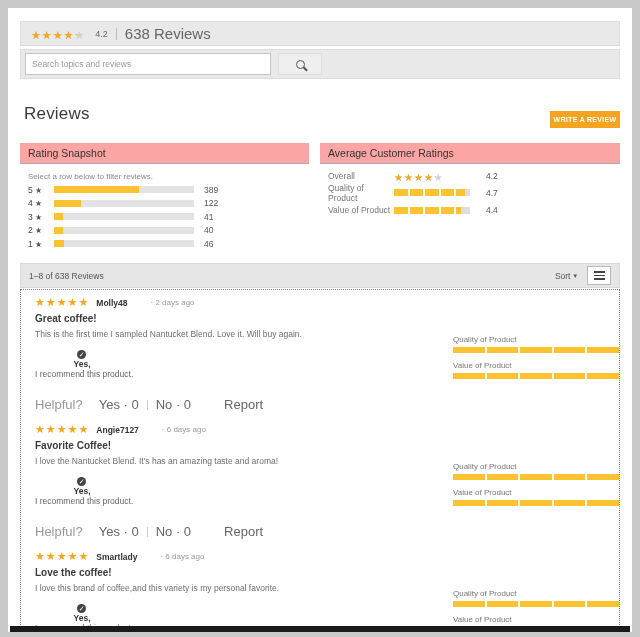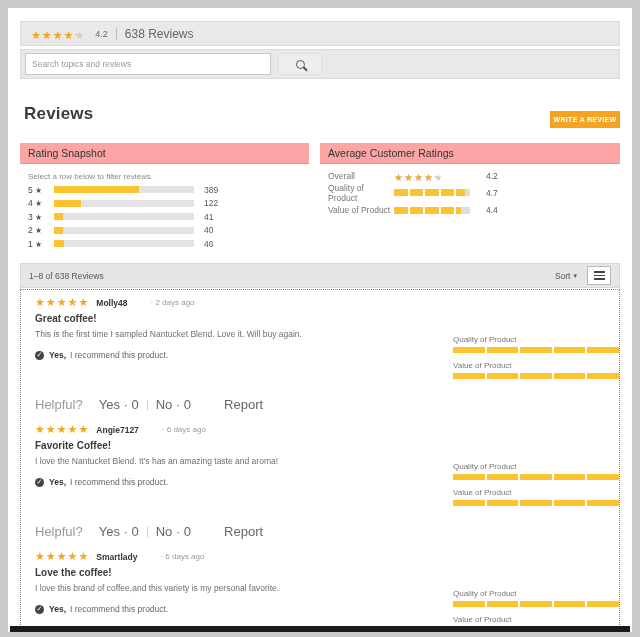--- a/index.html
+++ b/index.html
@@ -12,29 +12,29 @@
   .band { position:absolute; left:12px; width:600px; background:#e9e9e9; border:1px solid #dcdcdc; }
   .stars-band { top:13px; height:25px; display:flex; align-items:center; padding-left:10px; }
   .search-band { top:41px; height:30px; display:flex; align-items:center; padding:0 4px; }
 
   .starwrap { position:relative; display:inline-block; line-height:1; }
   .stars { color:#cfcfcf; font-size:11px; letter-spacing:1px; white-space:nowrap; line-height:1; }
   .stars.yellow { color:#f5a81e; }
   .starclip { position:absolute; left:0; top:0; height:100%; overflow:hidden; }
   .rating-num { font-size:9px; color:#666; margin-left:10px; }
   .vdiv { width:1px; height:12px; background:#bbb; margin:0 8px; }
-  .reviews-count { font-size:12px; color:#666;text-align:center; }
+  .reviews-count { font-size:15px; color:#666;text-align:center; }
 
   .search-input { width:246px; height:22px; border:1px solid #c6c6c6; background:#fff; font-size:8.5px; color:#555; padding:0 6px; font-family:"Liberation Sans", sans-serif; outline:none; }
   .search-input::placeholder { color:#999; }
   .search-btn { margin-left:7px; width:44px; height:22px; background:#efefef; border:1px solid #dedede; display:flex; align-items:center; justify-content:center; cursor:pointer; }
   .mag { position:relative; width:9px; height:9px; border:1.6px solid #555; border-radius:50%; display:inline-block; }
   .mag::after { content:""; position:absolute; width:5px; height:1.6px; background:#555; transform:rotate(45deg); right:-4px; bottom:-2px; }
 
-  .page-title { position:absolute; left:16px; top:96px; font-size:17px; font-weight:bold; color:#3c3c3c; letter-spacing:0.2px; }
+  .page-title { position:absolute; left:16px; top:96px; font-size:17px; font-weight:normal; color:#3c3c3c; letter-spacing:0.2px; }
   .cta { position:absolute; left:542px; top:103px; width:70px; height:17px; background:#f6a41f; color:#fff; border:none; font-size:7px; font-weight:bold; letter-spacing:0.3px; font-family:"Liberation Sans", sans-serif; cursor:pointer; }
 
   
   .panel { position:absolute; top:135px; height:112px; }
   .panel.snapshot { left:12px; width:289px; }
   .panel.avg { left:312px; width:300px; }
   .panel-head { height:21px; background:#fca5a5; border-bottom:1px solid #ababab; font-size:10.5px; color:#333; display:flex; align-items:center; padding-left:8px; }
   .hint { position:absolute; left:8px; top:29px; font-size:8px; color:#888; }
   .snap-rows { position:absolute; left:8px; top:40px; right:4px; }
   .snap-row { display:flex; align-items:center; height:13.5px; cursor:pointer; }
@@ -69,21 +69,21 @@
   
   .reviews-box { position:absolute; left:12px; top:281px; width:600px; height:338px; border:1px dotted #808080; border-bottom:none; overflow:hidden; }
   .review { position:absolute; left:0; width:100%; height:127px; }
   .review.r0 { top:7px; } .review.r1 { top:134px; } .review.r2 { top:261px; }
   .rev-head { position:absolute; left:14px; top:0; display:flex; align-items:center; }
   .rev-head .stars { font-size:11px; }
   .rev-user { font-size:8.5px; font-weight:bold; color:#333; margin-left:7px; }
   .rev-date { font-size:8px; color:#999; margin-left:23px; }
   .rev-title { position:absolute; left:14px; top:16px; font-size:10px; font-weight:bold; color:#3b3b3b; }
   .rev-body { position:absolute; left:14px; top:32px; width:410px; font-size:8.5px; color:#6e6e6e; }
-  .rev-rec { position:absolute; left:14px; top:53px; display:flex; align-items:center; font-size:8.5px; color:#666; }
+  .rev-rec { position:absolute; left:14px; top:53px; display:flex; align-items:center; font-size:8.5px; color:#666;flex-direction:column; }
   .check { display:inline-flex; width:9px; height:9px; border-radius:50%; background:#444; color:#fff; font-size:7px; align-items:center; justify-content:center; margin-right:5px; }
   .rev-rec b { color:#333; margin-right:4px; }
   .rev-side { position:absolute; left:432px; top:38px; width:166px; }
   .side-label { font-size:8px; color:#777; margin-bottom:3px; }
   .side-bar { width:166px; height:6px; margin-bottom:8px; }
   .rev-helpful { position:absolute; left:14px; top:100px; display:flex; align-items:center; font-size:13px; color:#666; }
   .h-label { color:#999; margin-right:16px; }
   .h-btn { cursor:pointer; color:#666; }
   .h-div { width:1px; height:10px; background:#ccc; margin:0 8px; }
   .h-report { margin-left:33px; cursor:pointer; color:#666; }

